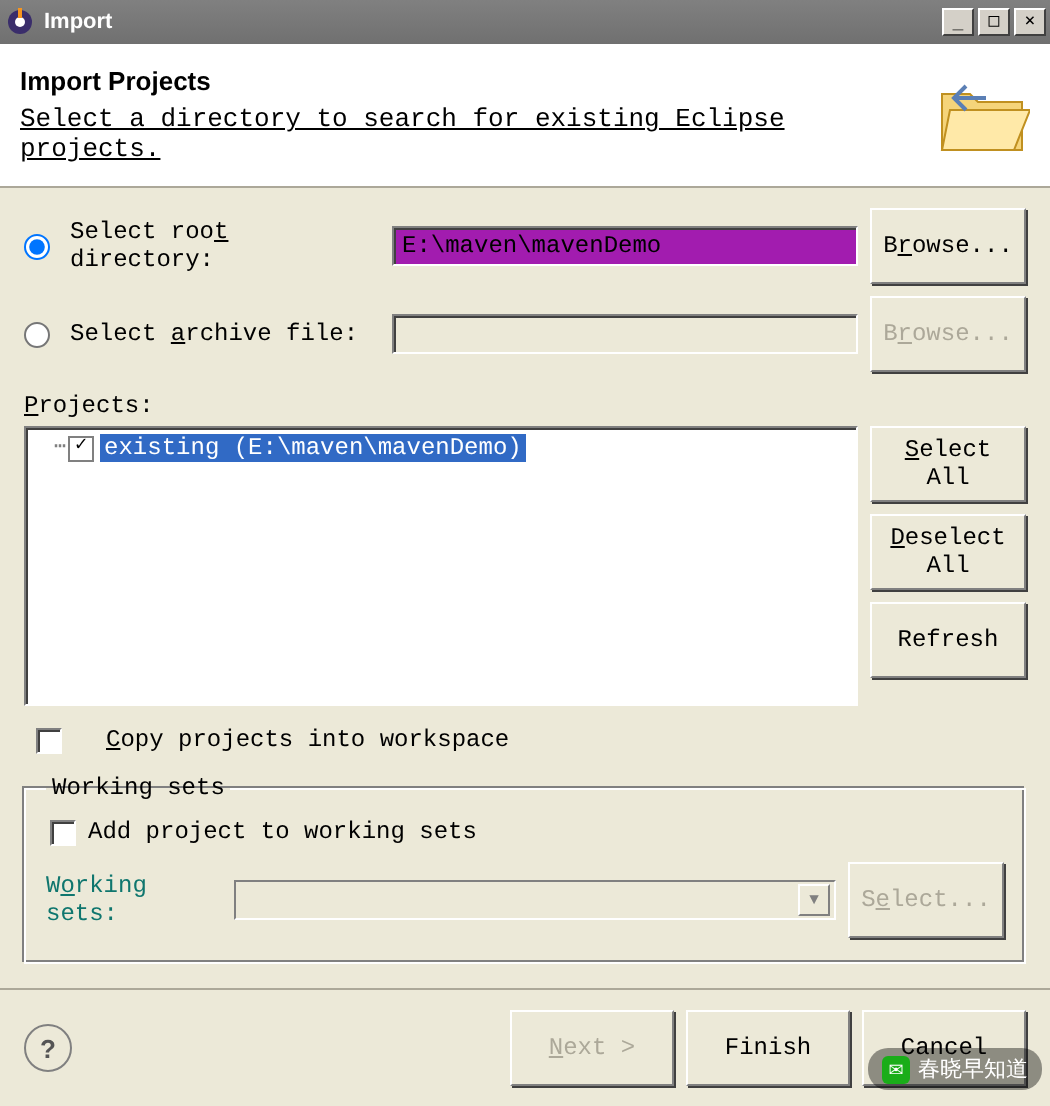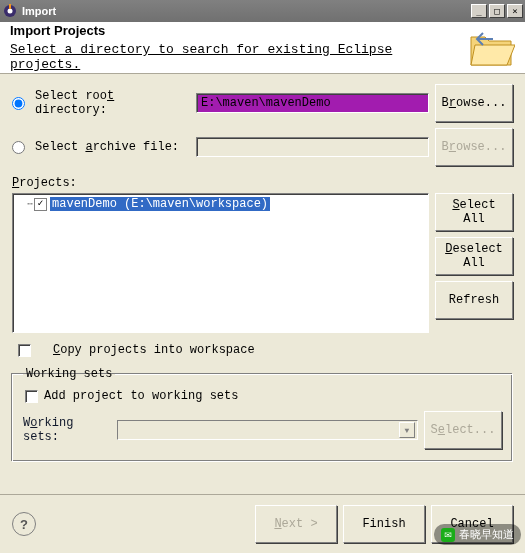--- a/index.html
+++ b/index.html
@@ -1,21 +1,21 @@
 <!DOCTYPE html>
 <html><head>
 <meta charset="utf-8">
 <style>
 * { box-sizing: border-box; margin: 0; padding: 0; }
 body { font-family: Tahoma, "MS Sans Serif", sans-serif; font-size: 11px; background: #ece9d8; width: 525px; height: 553px; overflow: hidden; }
 .titlebar { background: linear-gradient(#808080, #707070); height: 22px; display: flex; align-items: center; padding: 0 2px; color: white; }
 .titlebar-icon { width: 16px; height: 16px; margin-right: 4px; display: flex; align-items: center; justify-content: center; }
 .titlebar-title { flex: 1; font-weight: bold; font-size: 11px; }
 .titlebar-btn { width: 16px; height: 14px; background: #d4d0c8; border: 1px solid; border-color: #fff #404040 #404040 #fff; margin-left: 2px; display: flex; align-items: center; justify-content: center; font-size: 9px; font-family: monospace; color: black; cursor: pointer; }
-.header { background: white; padding: 1px 10px; display: flex; align-items: flex-start; border-bottom: 1px solid #aca899; }
+.header { background: white; padding: 11px 10px; display: flex; align-items: flex-start; border-bottom: 1px solid #aca899; }
 .header-text { flex: 1; }
 .header-title { font-size: 13px; font-weight: bold; margin-bottom: 4px; font-family: Tahoma, sans-serif; }
 .header-desc { font-size: 13px; font-family: "Courier New", monospace; text-decoration: underline; }
 .header-icon { width: 48px; height: 48px; margin-left: 10px; }
 .content { padding: 10px 12px; font-family: "Courier New", monospace; font-size: 12px; }
 .radio-row { display: flex; align-items: center; margin-bottom: 6px; gap: 6px; }
 .radio-row input[type=radio] { margin-right: 4px; }
 .radio-label { width: 155px; }
 .path-input { flex: 1; height: 20px; border: 1px solid; border-color: #808080 #fff #fff #808080; box-shadow: inset 1px 1px 0 #404040; padding: 2px 4px; font-family: "Courier New", monospace; font-size: 12px; background: #a21caf; }
 .path-input[disabled] { background: #ece9d8; }
@@ -29,21 +29,21 @@
 .tree-dots { color: #808080; font-size: 10px; margin-right: 2px; letter-spacing: -1px; }
 .tree-check { width: 13px; height: 13px; border: 1px solid #808080; background: white; display: flex; align-items: center; justify-content: center; margin-right: 3px; }
 .tree-check.checked::after { content: "✓"; font-size: 10px; color: black; line-height: 1; }
 .tree-label { background: #316ac5; color: white; padding: 0 2px; font-family: "Courier New", monospace; font-size: 12px; }
 .side-btns { display: flex; flex-direction: column; gap: 6px; }
 .copy-row { margin-top: 10px; display: flex; align-items: center; gap: 22px; padding-left: 6px; }
 .cb { width: 13px; height: 13px; border: 1px solid; border-color: #808080 #fff #fff #808080; box-shadow: inset 1px 1px 0 #404040; background: white; }
 fieldset { border: 1px solid #fff; box-shadow: -1px -1px 0 #808080, inset -1px -1px 0 #808080; margin-top: 10px; padding: 8px 10px 12px; }
 legend { padding: 0 3px; font-family: "Courier New", monospace; font-size: 12px; }
 .ws-row { display: flex; align-items: center; gap: 6px; margin-top: 8px; }
-.ws-label { color: #0f172a; width: 88px; }
+.ws-label { color: #0f766e; width: 88px; }
 .ws-combo { flex: 1; height: 20px; border: 1px solid; border-color: #808080 #fff #fff #808080; background: #ece9d8; display: flex; align-items: center; justify-content: flex-end; padding-right: 2px; }
 .ws-drop { width: 16px; height: 16px; background: #ece9d8; border: 1px solid; border-color: #fff #808080 #808080 #fff; display: flex; align-items: center; justify-content: center; font-size: 8px; color: #808080; }
 .footer { position: absolute; bottom: 0; left: 0; right: 0; border-top: 1px solid #aca899; padding: 10px 12px; display: flex; align-items: center; background: #ece9d8; }
 .help-btn { width: 24px; height: 24px; border-radius: 50%; border: 1px solid #808080; background: #ece9d8; display: flex; align-items: center; justify-content: center; font-weight: bold; color: #555; cursor: pointer; font-size: 13px; }
 .footer-btns { margin-left: auto; display: flex; gap: 6px; }
 .footer-btns .btn { width: 82px; }
 .u { text-decoration: underline; }
 .watermark { position: absolute; bottom: 8px; right: 4px; background: rgba(0,0,0,0.4); color: white; font-size: 11px; padding: 3px 7px; border-radius: 10px; display: flex; align-items: center; gap: 4px; pointer-events: none; }
 .wm-icon { width: 14px; height: 14px; background: #1aad19; border-radius: 3px; display:flex; align-items:center; justify-content:center; color:white; font-size:9px;}
 </style>
@@ -91,21 +91,21 @@
     <input class="path-input" disabled="" value="" style="">
     <button class="btn side" disabled="">B<span class="u">r</span>owse...</button>
   </div>
 
   <div class="projects-label"><span class="u">P</span>rojects:</div>
   <div class="projects-row">
     <div class="tree">
       <div class="tree-item">
         <span class="tree-dots">⋯</span>
         <span class="tree-check checked"></span>
-        <span class="tree-label">mavenDemo (E:\maven\workspace)</span>
+        <span class="tree-label">existing (E:\maven\mavenDemo)</span>
       </div>
     </div>
     <div class="side-btns">
       <button class="btn side"><span class="u">S</span>elect All</button>
       <button class="btn side"><span class="u">D</span>eselect All</button>
       <button class="btn side">Refresh</button>
     </div>
   </div>
 
   <div class="copy-row">

